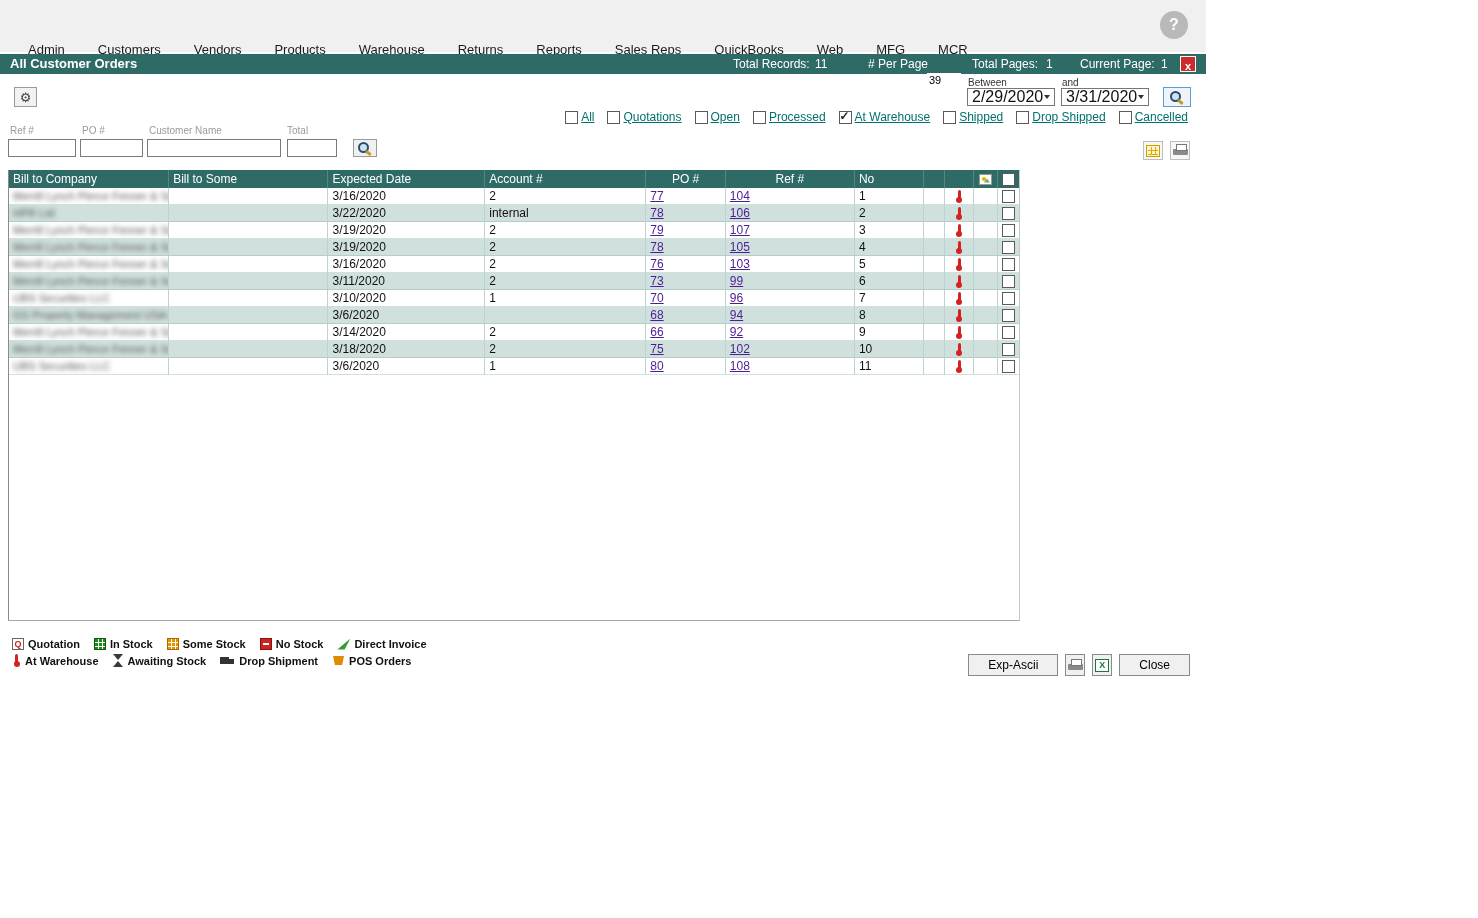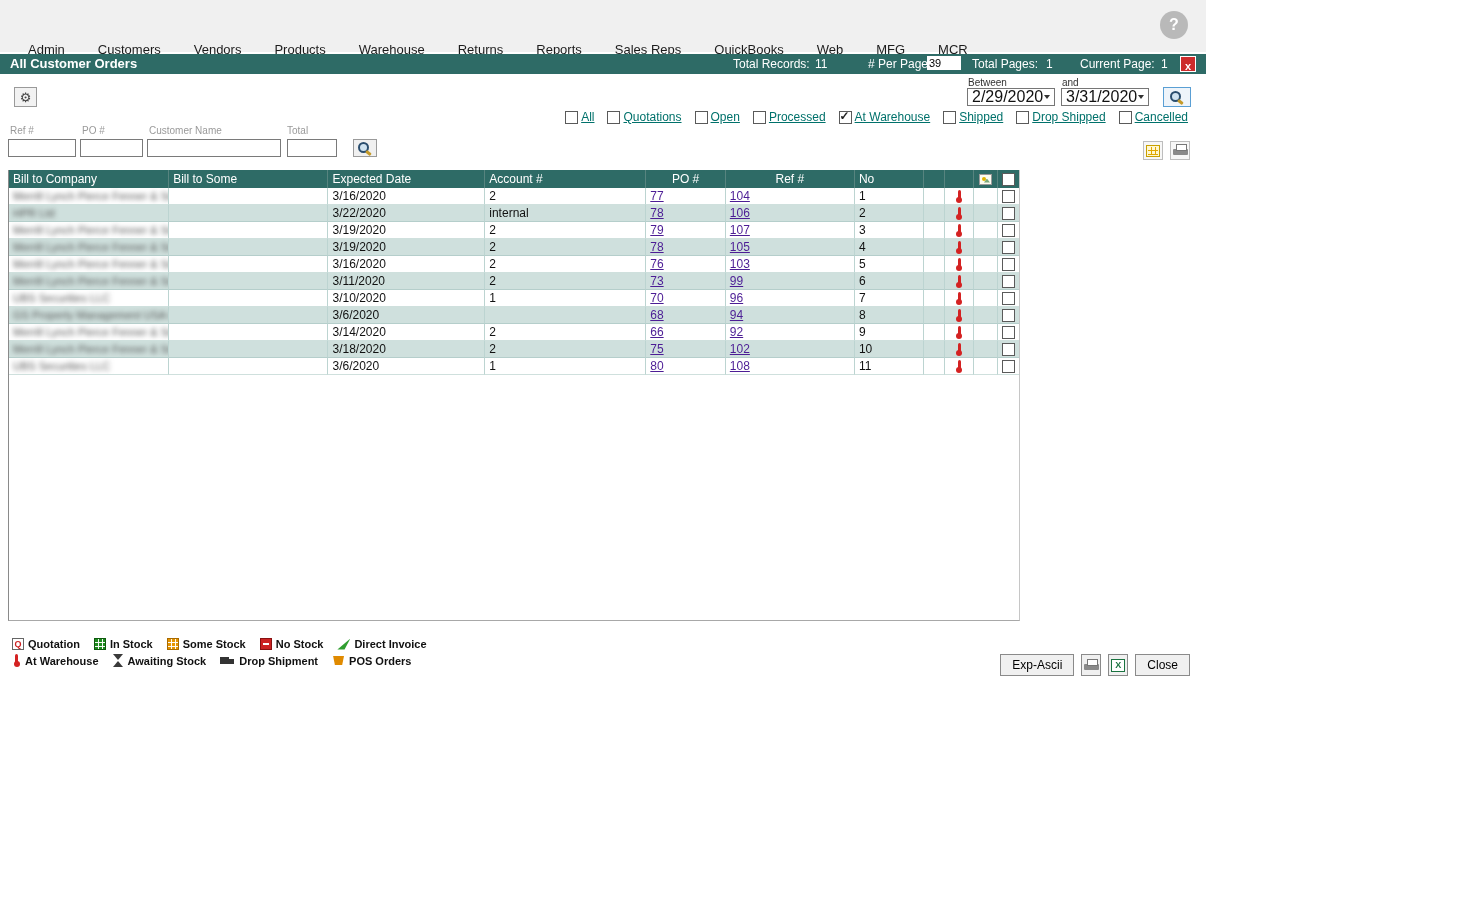--- a/index.html
+++ b/index.html
@@ -15,21 +15,21 @@
                  background:#b9b9b9; color:#fff; font-weight:bold; font-size:16px;
                  display:flex; align-items:center; justify-content:center; cursor:pointer; }
 
   
   .titlebar { position:absolute; top:54px; left:0; width:1206px; height:20px; background:#2e6b66;
               color:#fff; font-size:12px; }
   .titlebar span { position:absolute; top:3px; white-space:nowrap; }
   .tb-title { left:10px; font-weight:bold; font-size:13px; top:2px !important; }
   .tb-trl { left:733px; } .tb-trv { left:815px; }
   .tb-ppl { left:868px; }
-  .tb-pp-input { position:absolute; left:927px; top:2px; width:34px; height:14px; border:none;
+  .tb-pp-input { position:absolute; left:927px; top:19px; width:34px; height:14px; border:none;
                  font-size:11px; padding:0 2px; font-family:inherit; }
   .tb-tpl { left:972px; } .tb-tpv { left:1046px; }
   .tb-cpl { left:1080px; } .tb-cpv { left:1161px; }
   .tb-close { position:absolute; left:1180px; top:2px; width:16px; height:16px; background:#cc2b2b;
               color:#fff; font-weight:bold; font-size:11px; display:flex; align-items:center;
               justify-content:center; cursor:pointer; border:1px solid #fff; }
 
   
   .gear-btn { position:absolute; left:14px; top:87px; width:23px; height:20px; background:#f2f2f2;
               border:1px solid #9a9a9a; font-size:13px; line-height:15px; color:#444; cursor:pointer;
@@ -85,21 +85,21 @@
   .c10{width:24px;border-right:none}
   .lnk { color:#4c1d95; text-decoration:underline; cursor:pointer; }
   .blur-text { filter:blur(2.4px); color:#555; font-size:11px; }
 
   
   .legend { position:absolute; left:12px; top:638px; display:flex; flex-direction:column; gap:4px; }
   .legend-row { display:flex; gap:14px; align-items:center; }
   .legend-item { display:flex; align-items:center; gap:4px; font-size:11px; font-weight:bold; color:#111; }
 
   .footer-btns { position:absolute; right:16px; top:654px; display:flex; gap:7px; align-items:center; }
-  .btn { height:22px; background:#f0f0f0; border:1px solid #8a8a8a; font-size:12px; padding:0 11px;
+  .btn { height:22px; background:#f0f0f0; border:1px solid #8a8a8a; font-size:12px; padding:0 19px;
          font-family:inherit; cursor:pointer; }
   .icon-btn { width:20px; padding:0; display:flex; align-items:center; justify-content:center; }
 
   
   input.cb { appearance:none; -webkit-appearance:none; width:13px; height:13px; border:1px solid #5a5a5a;
              background:#fff; margin:0; position:relative; cursor:pointer; flex:none; }
   input.cb:checked::after { content:"\2713"; position:absolute; left:0; top:-3px; font-size:12px;
                             font-weight:bold; color:#222; }
 
   

